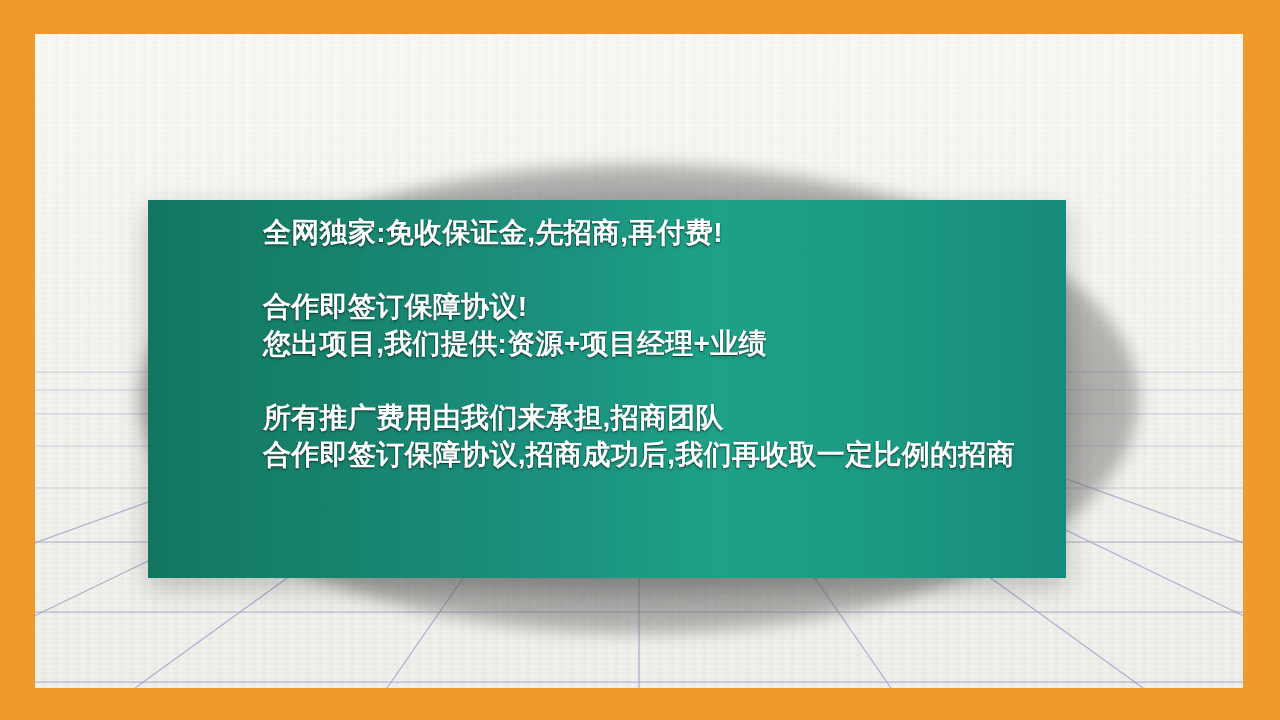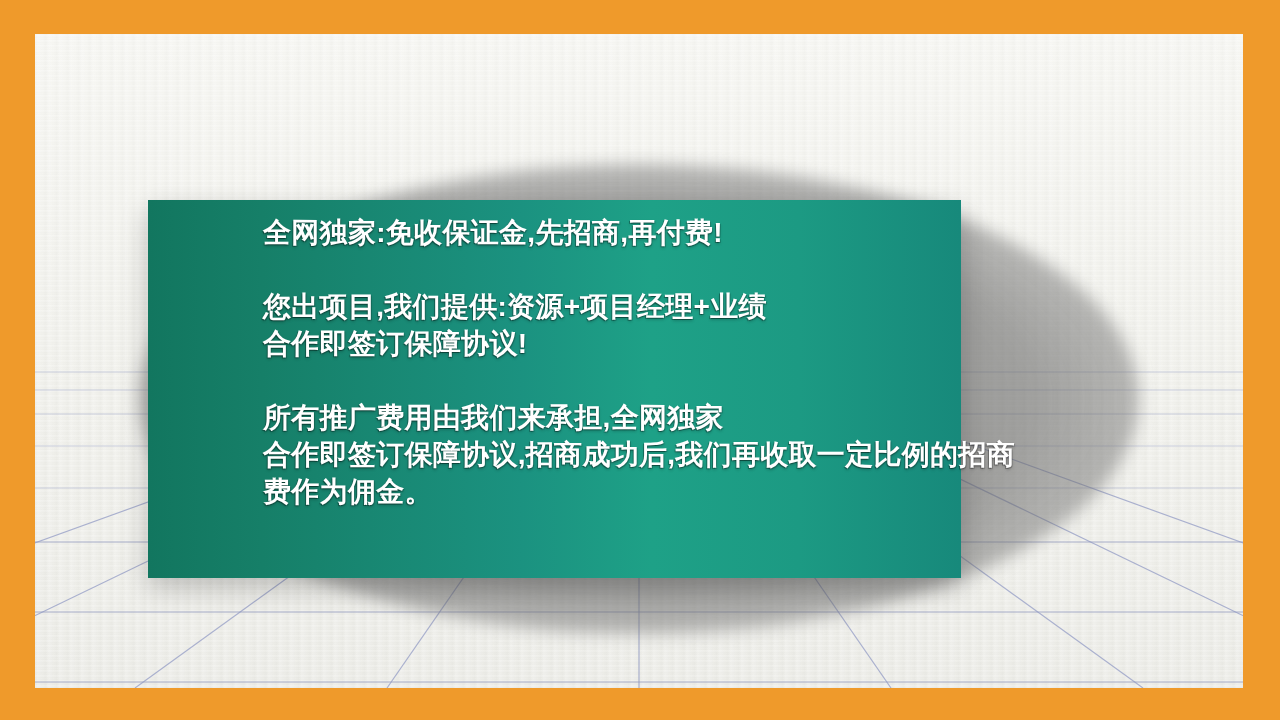--- a/index.html
+++ b/index.html
@@ -81,21 +81,21 @@
                 rgba(120,120,120,0.40) 78%,
                 rgba(150,150,150,0.00) 100%);
     filter: blur(8px);
   }
 
   
   #panel {
     position: absolute;
     left: 113px;      
     top: 166px;       
-    width: 813px;
+    width: 918px;
     height: 378px;
     background: linear-gradient(to right,
                 #12765F 0%,
                 #167F68 14%,
                 #1B9280 46%,
                 #1EA187 62%,
                 #1C9A83 80%,
                 #17897B 100%);
     box-shadow: 0 10px 26px rgba(0,0,0,0.22);
   }
@@ -159,23 +159,22 @@
         </g>
       </svg>
     </div>
 
     <div id="backdrop-shadow"></div>
 
     <div id="panel">
       <div id="panel-text">
         <div class="tline">全网独家:免收保证金,先招商,再付费!</div>
         <div class="tline blank"></div>
+        <div class="tline">合作即签订保障协议!</div>
         <div class="tline">您出项目,我们提供:资源+项目经理+业绩</div>
-        <div class="tline">合作即签订保障协议!</div>
         <div class="tline blank"></div>
-        <div class="tline">所有推广费用由我们来承担,全网独家</div>
+        <div class="tline">所有推广费用由我们来承担,招商团队</div>
         <div class="tline">合作即签订保障协议,招商成功后,我们再收取一定比例的招商</div>
-        <div class="tline">费作为佣金。</div>
       </div>
     </div>
 
   </div>
 </div>
 
 </body></html>

